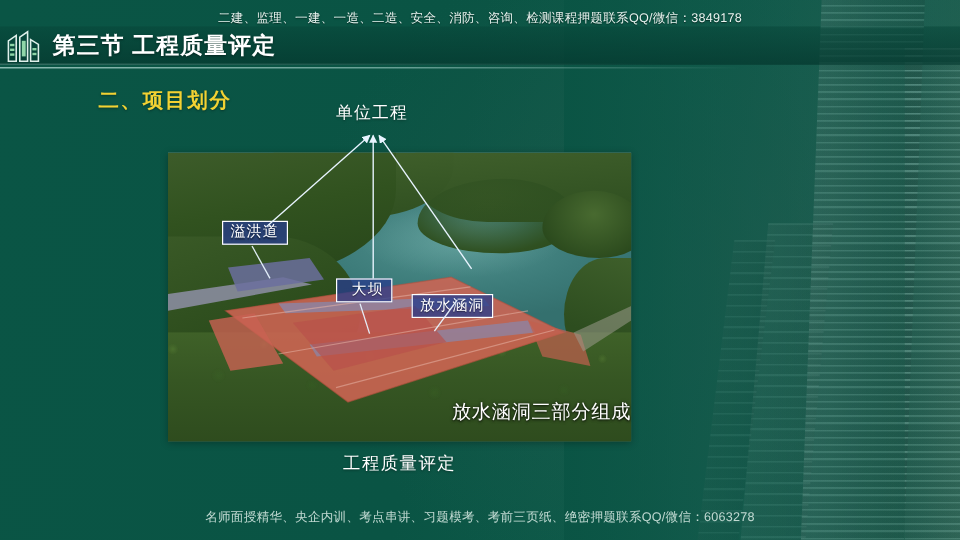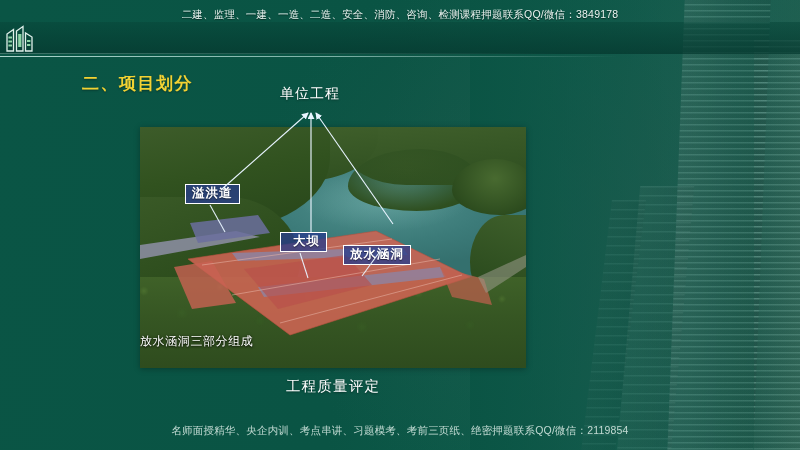--- a/index.html
+++ b/index.html
@@ -248,38 +248,38 @@
   #dam-shape {
     left: 0; top: 0; width: 386px; height: 241px;
   }
   
   .plabel {
     position: absolute;
     background: rgba(40,62,140,0.78);
     border: 1.5px solid #ffffff;
     color: #ffffff;
     font-size: 12.5px;
-    font-weight: bold;
+    font-weight: normal;
     letter-spacing: 1px;
     padding: 1px 6px 2px 6px;
     white-space: nowrap;
     line-height: 15px;
     text-shadow: 0 1px 1px rgba(0,0,0,0.5);
   }
   #label-spillway { left: 45px; top: 57px; }
   #label-dam      { left: 140px; top: 105px; padding-left: 12px; }
   #label-culvert  { left: 203px; top: 98px; margin-top: 20px; }
 
   #photo-caption {
     position: absolute;
     left: 0; top: 206px;
     width: 386px;
-    text-align: left;
+    text-align: right;
     color: #ffffff;
-    font-size: 12px;
+    font-size: 16px;
     letter-spacing: 0.6px;
     white-space: nowrap;
     text-shadow: 0 1px 2px rgba(0,0,0,0.75), 0 0 3px rgba(0,0,0,0.6);
   }
 
   
   #figure-caption {
     position: absolute;
     left: 200px; top: 377px;
     width: 266px;
@@ -336,20 +336,21 @@
       </g>
       <g fill="#8fd6a8">
         <rect x="4.4" y="15.5" width="3.6" height="2"></rect>
         <rect x="4.4" y="19.5" width="3.6" height="2"></rect>
         <rect x="4.4" y="23.5" width="3.6" height="2"></rect>
         <rect x="14.2" y="13" width="3.2" height="13"></rect>
         <rect x="23" y="19" width="3.4" height="2"></rect>
         <rect x="23" y="23" width="3.4" height="2"></rect>
       </g>
     </svg>
+    <div id="header-title">第三节  工程质量评定</div>
   </div>
   <div id="header-rule2"></div>
   <div id="header-rule"></div>
 
   <div id="section-heading">二、项目划分</div>
 
   <div id="root-label">单位工程</div>
 
   <div id="photo">
     <div class="ph ph-water"></div>
@@ -415,15 +416,15 @@
 
     <g stroke="#e8f4ff" stroke-width="1.1" fill="none" opacity="0.95">
       <path d="M210 205 L225 232"></path>
       <path d="M300 253 L308 278"></path>
       <path d="M381 250 L362 276"></path>
     </g>
   </svg>
 
   <div id="figure-caption">工程质量评定</div>
 
-  <div id="promo-bottom">名师面授精华、央企内训、考点串讲、习题模考、考前三页纸、绝密押题联系QQ/微信：2119854</div>
+  <div id="promo-bottom">名师面授精华、央企内训、考点串讲、习题模考、考前三页纸、绝密押题联系QQ/微信：6063278</div>
 
 </div>
 
 </body></html>

